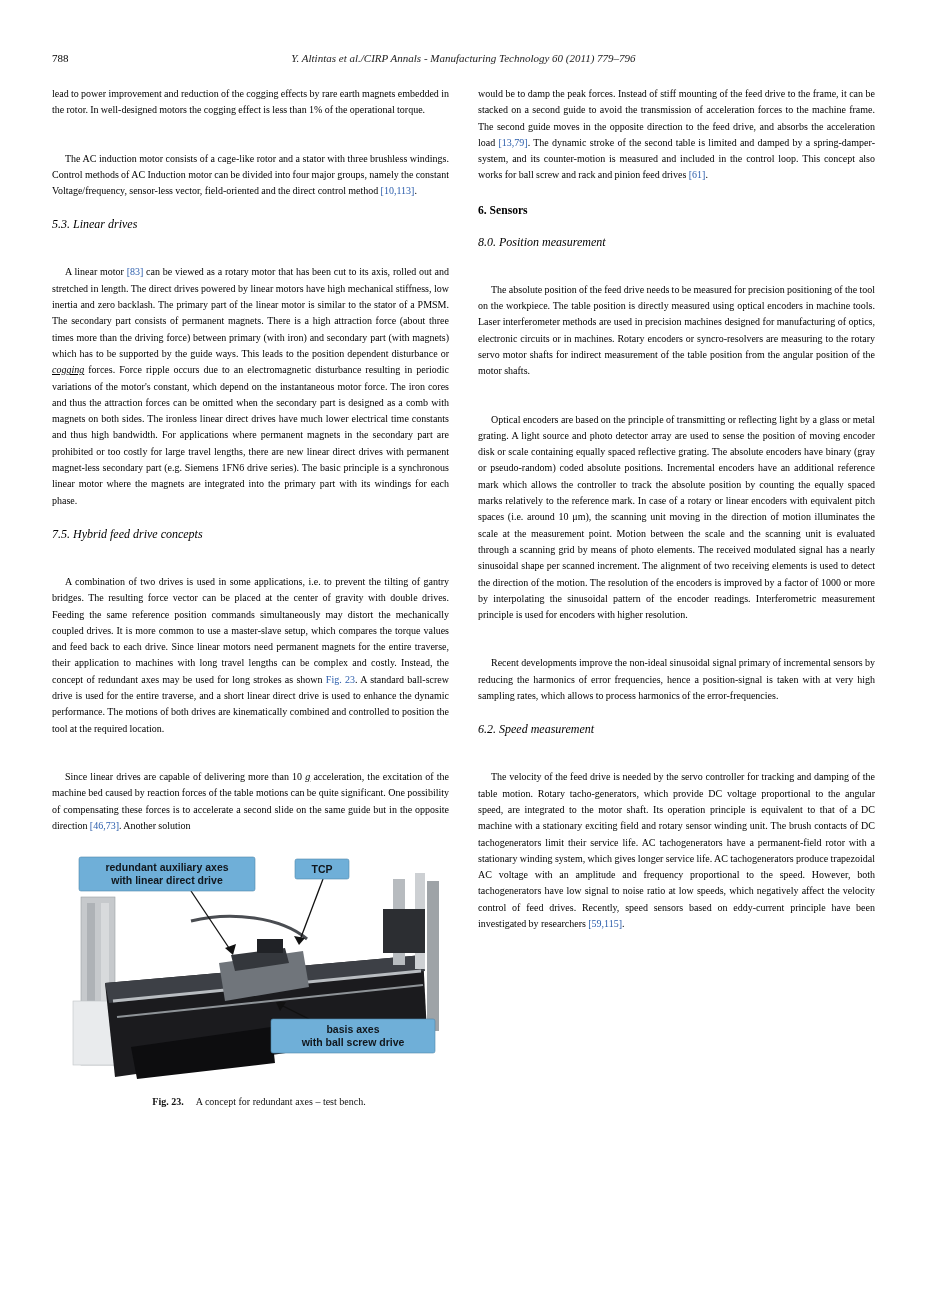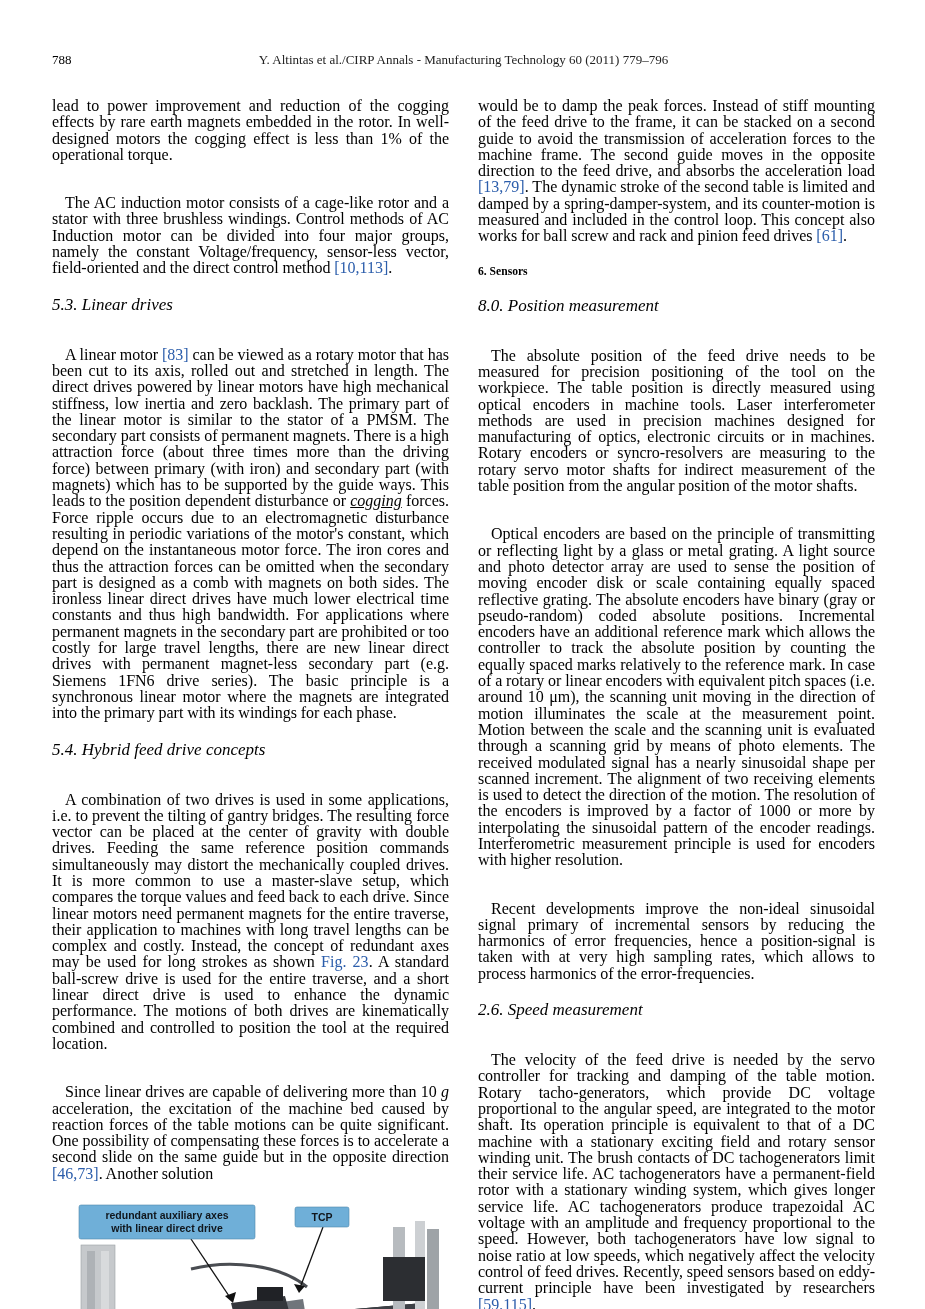--- a/index.html
+++ b/index.html
@@ -2,32 +2,32 @@
 <html style="--cite: #2b5dab; --label-bg: #6fafd8;"><head>
 <meta charset="utf-8">
 <style>
   * { margin:0; padding:0; box-sizing:border-box; }
   html, body { background:#ffffff; }
   body {
     width:925px; height:1309px; position:relative; overflow:hidden;
     font-family:"Liberation Serif", serif; color:#000;
   }
   .page { position:absolute; inset:0; padding:52px 50px 0 52px; }
-  .running-head { position:relative; height:15px; margin-bottom:31px; font-size:13px; }
+  .running-head { position:relative; height:15px; margin-bottom:19px; font-size:11px; }
   .pagenum { position:absolute; left:0; top:0; font-style:normal; }
-  .running-title { display:block; text-align:center; color:#222; }
+  .running-title { display:block; text-align:center; font-style:italic; color:#222; }
   .columns { display:flex; gap:29px; align-items:flex-start; }
   .col { width:397px; }
   .col-text p {
-    font-size:16px; line-height:16.3px; text-align:justify;
+    font-size:10px; line-height:16.3px; text-align:justify;
     hyphens:none; word-spacing:-0.2px;
   }
   .col-text p.indent { text-indent:13px;margin-top:32px; }
   .col-text h2 { font-size:11.6px; font-weight:bold; margin:20px 0 15px; }
-  .col-text h3 { font-size:17px; font-weight:normal; font-style:italic; margin:18px 0 15px; }
+  .col-text h3 { font-size:12px; font-weight:normal; font-style:italic; margin:18px 0 15px; }
   .cite { color:var(--cite, #2b5dab); }
   .i { font-style:italic;text-decoration:underline; }
   figure { margin:17px 0 0 19px; width:376px; }
   .fig-image { display:block; width:376px; height:236px; }
   .caption { margin-top:9px; font-size:10px; text-align:center; color:#111; }
   .capb { font-weight:bold; margin-right:12px; }
   .flabel rect { fill:var(--label-bg, #6fafd8); stroke:#4d86ad; stroke-width:0.6; }
   .flabel text {
     font-family:"Liberation Sans", sans-serif; font-size:10.5px;
     font-weight:bold; fill:#10161c;
@@ -45,21 +45,21 @@
   </header>
 
   <div class="columns">
 
     <div class="col">
       <div class="col-text">
           <p><span>lead to power improvement and reduction of the cogging effects by rare earth magnets embedded in the rotor. In well-designed motors the cogging effect is less than 1% of the operational torque.</span></p>
           <p class="indent"><span>The AC induction motor consists of a cage-like rotor and a stator with three brushless windings. Control methods of AC Induction motor can be divided into four major groups, namely the constant Voltage/frequency, sensor-less vector, field-oriented and the direct control method </span><span class="cite">[10,113]</span><span>.</span></p>
           <h3>5.3. Linear drives</h3>
           <p class="indent"><span>A linear motor </span><span class="cite">[83]</span><span> can be viewed as a rotary motor that has been cut to its axis, rolled out and stretched in length. The direct drives powered by linear motors have high mechanical stiffness, low inertia and zero backlash. The primary part of the linear motor is similar to the stator of a PMSM. The secondary part consists of permanent magnets. There is a high attraction force (about three times more than the driving force) between primary (with iron) and secondary part (with magnets) which has to be supported by the guide ways. This leads to the position dependent disturbance or </span><span class="i">cogging</span><span> forces. Force ripple occurs due to an electromagnetic disturbance resulting in periodic variations of the motor's constant, which depend on the instantaneous motor force. The iron cores and thus the attraction forces can be omitted when the secondary part is designed as a comb with magnets on both sides. The ironless linear direct drives have much lower electrical time constants and thus high bandwidth. For applications where permanent magnets in the secondary part are prohibited or too costly for large travel lengths, there are new linear direct drives with permanent magnet-less secondary part (e.g. Siemens 1FN6 drive series). The basic principle is a synchronous linear motor where the magnets are integrated into the primary part with its windings for each phase.</span></p>
-          <h3>5.4. Hybrid feed drive concepts</h3>
+          <h3>7.5. Hybrid feed drive concepts</h3>
           <p class="indent"><span>A combination of two drives is used in some applications, i.e. to prevent the tilting of gantry bridges. The resulting force vector can be placed at the center of gravity with double drives. Feeding the same reference position commands simultaneously may distort the mechanically coupled drives. It is more common to use a master-slave setup, which compares the torque values and feed back to each drive. Since linear motors need permanent magnets for the entire traverse, their application to machines with long travel lengths can be complex and costly. Instead, the concept of redundant axes may be used for long strokes as shown </span><span class="cite">Fig. 23</span><span>. A standard ball-screw drive is used for the entire traverse, and a short linear direct drive is used to enhance the dynamic performance. The motions of both drives are kinematically combined and controlled to position the tool at the required location.</span></p>
           <p class="indent"><span>Since linear drives are capable of delivering more than 10 </span><span class="i">g</span><span> acceleration, the excitation of the machine bed caused by reaction forces of the table motions can be quite significant. One possibility of compensating these forces is to accelerate a second slide on the same guide but in the opposite direction </span><span class="cite">[46,73]</span><span>. Another solution</span></p>
         </div>
 
       <figure>
         <svg class="fig-image" viewBox="0 0 376 236" xmlns="http://www.w3.org/2000/svg">
           <rect x="0" y="0" width="376" height="236" fill="#ffffff"></rect>
 
           <g>
             <rect x="10" y="46" width="34" height="168" fill="#c6c9cc" stroke="#9aa0a4" stroke-width="0.6"></rect>
@@ -123,19 +123,19 @@
     </div>
 
     <div class="col">
       <div class="col-text">
           <p><span>would be to damp the peak forces. Instead of stiff mounting of the feed drive to the frame, it can be stacked on a second guide to avoid the transmission of acceleration forces to the machine frame. The second guide moves in the opposite direction to the feed drive, and absorbs the acceleration load </span><span class="cite">[13,79]</span><span>. The dynamic stroke of the second table is limited and damped by a spring-damper-system, and its counter-motion is measured and included in the control loop. This concept also works for ball screw and rack and pinion feed drives </span><span class="cite">[61]</span><span>.</span></p>
           <h2>6. Sensors</h2>
           <h3>8.0. Position measurement</h3>
           <p class="indent"><span>The absolute position of the feed drive needs to be measured for precision positioning of the tool on the workpiece. The table position is directly measured using optical encoders in machine tools. Laser interferometer methods are used in precision machines designed for manufacturing of optics, electronic circuits or in machines. Rotary encoders or syncro-resolvers are measuring to the rotary servo motor shafts for indirect measurement of the table position from the angular position of the motor shafts.</span></p>
           <p class="indent"><span>Optical encoders are based on the principle of transmitting or reflecting light by a glass or metal grating. A light source and photo detector array are used to sense the position of moving encoder disk or scale containing equally spaced reflective grating. The absolute encoders have binary (gray or pseudo-random) coded absolute positions. Incremental encoders have an additional reference mark which allows the controller to track the absolute position by counting the equally spaced marks relatively to the reference mark. In case of a rotary or linear encoders with equivalent pitch spaces (i.e. around 10 μm), the scanning unit moving in the direction of motion illuminates the scale at the measurement point. Motion between the scale and the scanning unit is evaluated through a scanning grid by means of photo elements. The received modulated signal has a nearly sinusoidal shape per scanned increment. The alignment of two receiving elements is used to detect the direction of the motion. The resolution of the encoders is improved by a factor of 1000 or more by interpolating the sinusoidal pattern of the encoder readings. Interferometric measurement principle is used for encoders with higher resolution.</span></p>
           <p class="indent"><span>Recent developments improve the non-ideal sinusoidal signal primary of incremental sensors by reducing the harmonics of error frequencies, hence a position-signal is taken with at very high sampling rates, which allows to process harmonics of the error-frequencies.</span></p>
-          <h3>2.6. Speed measurement</h3>
+          <h3>6.2. Speed measurement</h3>
           <p class="indent"><span>The velocity of the feed drive is needed by the servo controller for tracking and damping of the table motion. Rotary tacho-generators, which provide DC voltage proportional to the angular speed, are integrated to the motor shaft. Its operation principle is equivalent to that of a DC machine with a stationary exciting field and rotary sensor winding unit. The brush contacts of DC tachogenerators limit their service life. AC tachogenerators have a permanent-field rotor with a stationary winding system, which gives longer service life. AC tachogenerators produce trapezoidal AC voltage with an amplitude and frequency proportional to the speed. However, both tachogenerators have low signal to noise ratio at low speeds, which negatively affect the velocity control of feed drives. Recently, speed sensors based on eddy-current principle have been investigated by researchers </span><span class="cite">[59,115]</span><span>.</span></p>
         </div>
     </div>
 
   </div>
 </div>
 
 </body></html>

